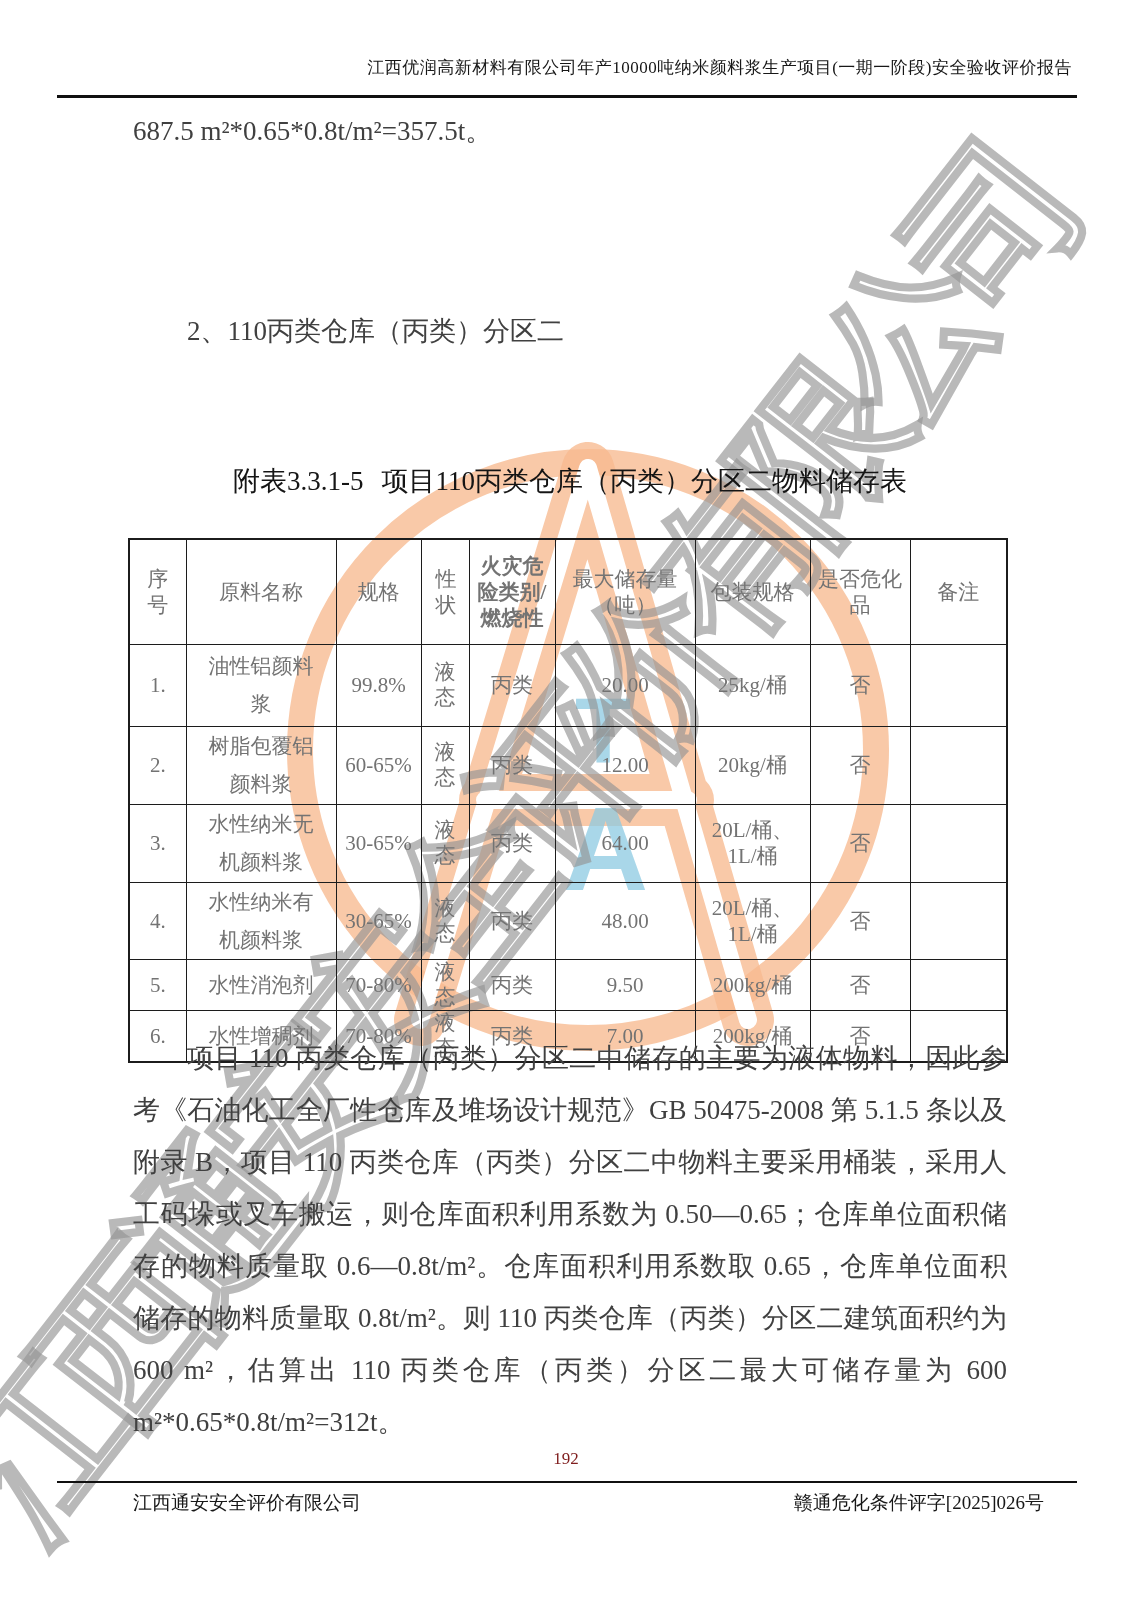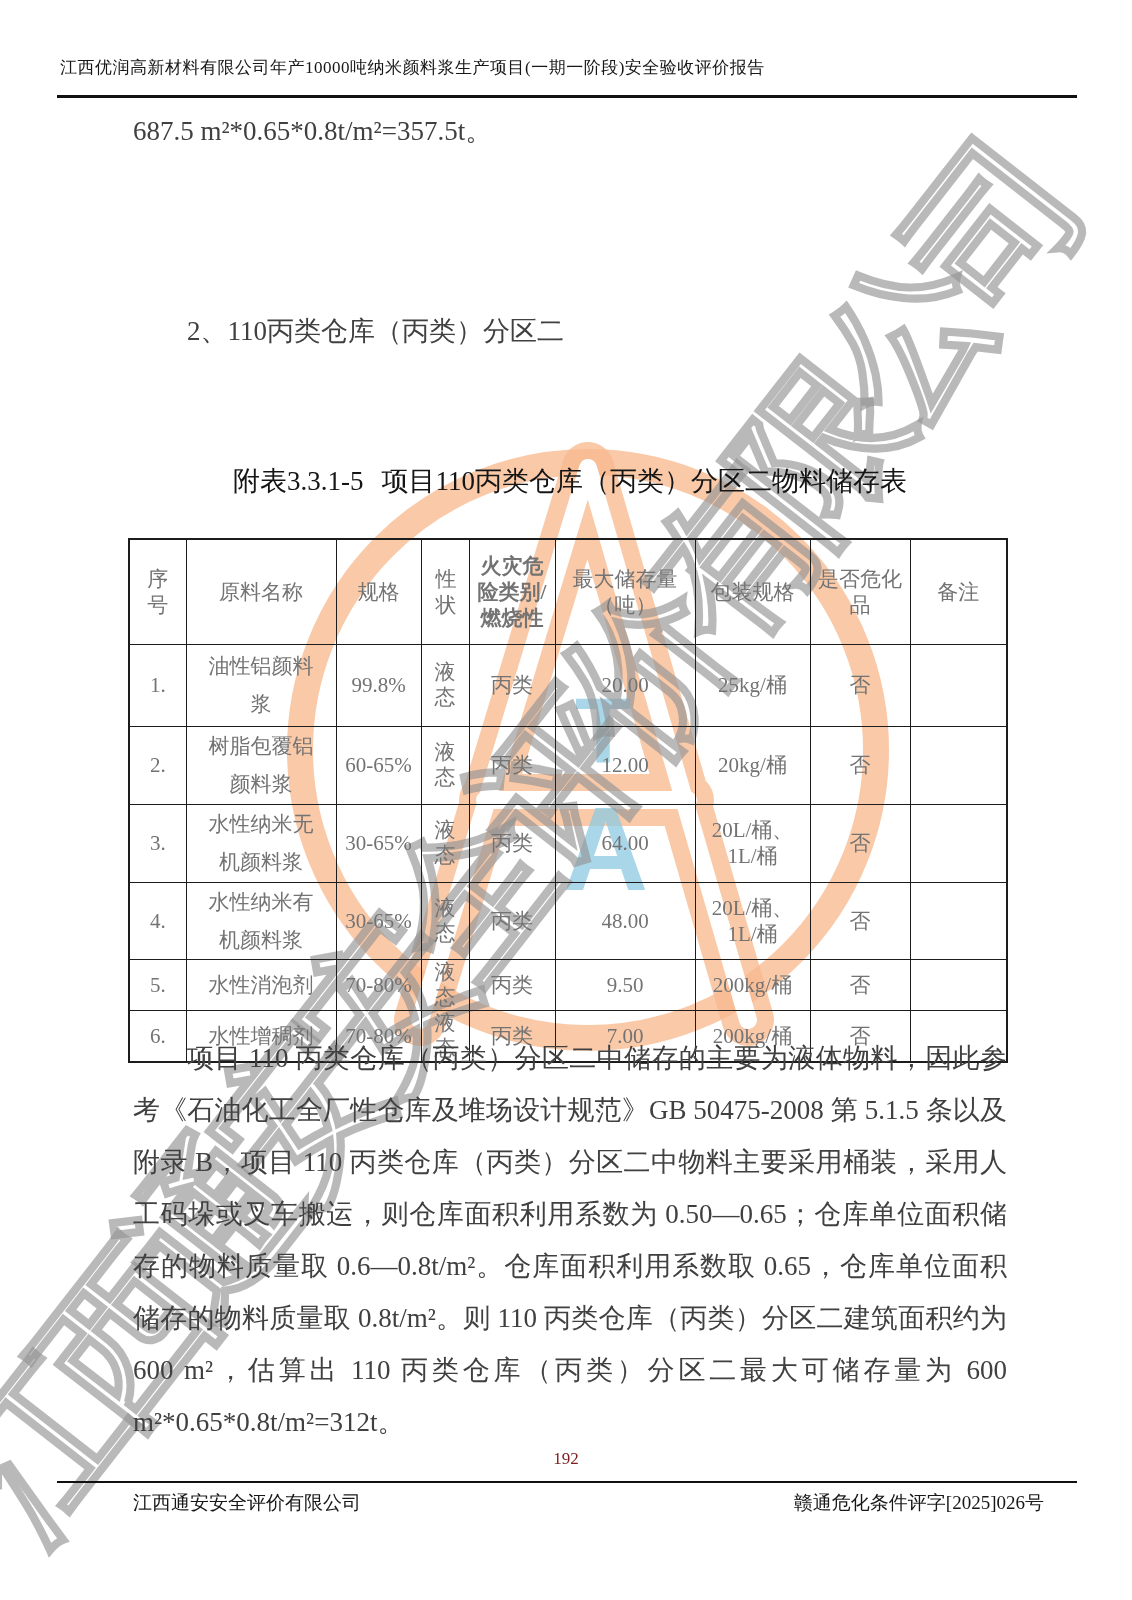--- a/index.html
+++ b/index.html
@@ -37,21 +37,21 @@
   .wm-red{
     position:absolute;left:388px;top:995px;z-index:2;
     font-size:132px;letter-spacing:44px;line-height:1;
     font-weight:bold;white-space:nowrap;
     color:rgba(221,85,85,0.50);
     pointer-events:none;
   }
   
   .doc-header{
     position:absolute;top:56px;left:60px;right:60px;z-index:3;
-    text-align:left;font-size:17px;letter-spacing:0.5px;color:#171717;
+    text-align:right;font-size:17px;letter-spacing:0.5px;color:#171717;
   }
   .header-rule{
     position:absolute;top:95px;left:57px;right:55px;height:0;z-index:3;
     border-top:3px solid #101010;
   }
   .page-number{
     position:absolute;top:1449px;left:0;right:0;z-index:3;
     text-align:center;font-size:17px;color:#7f1d1d;
   }
   .footer-rule{

